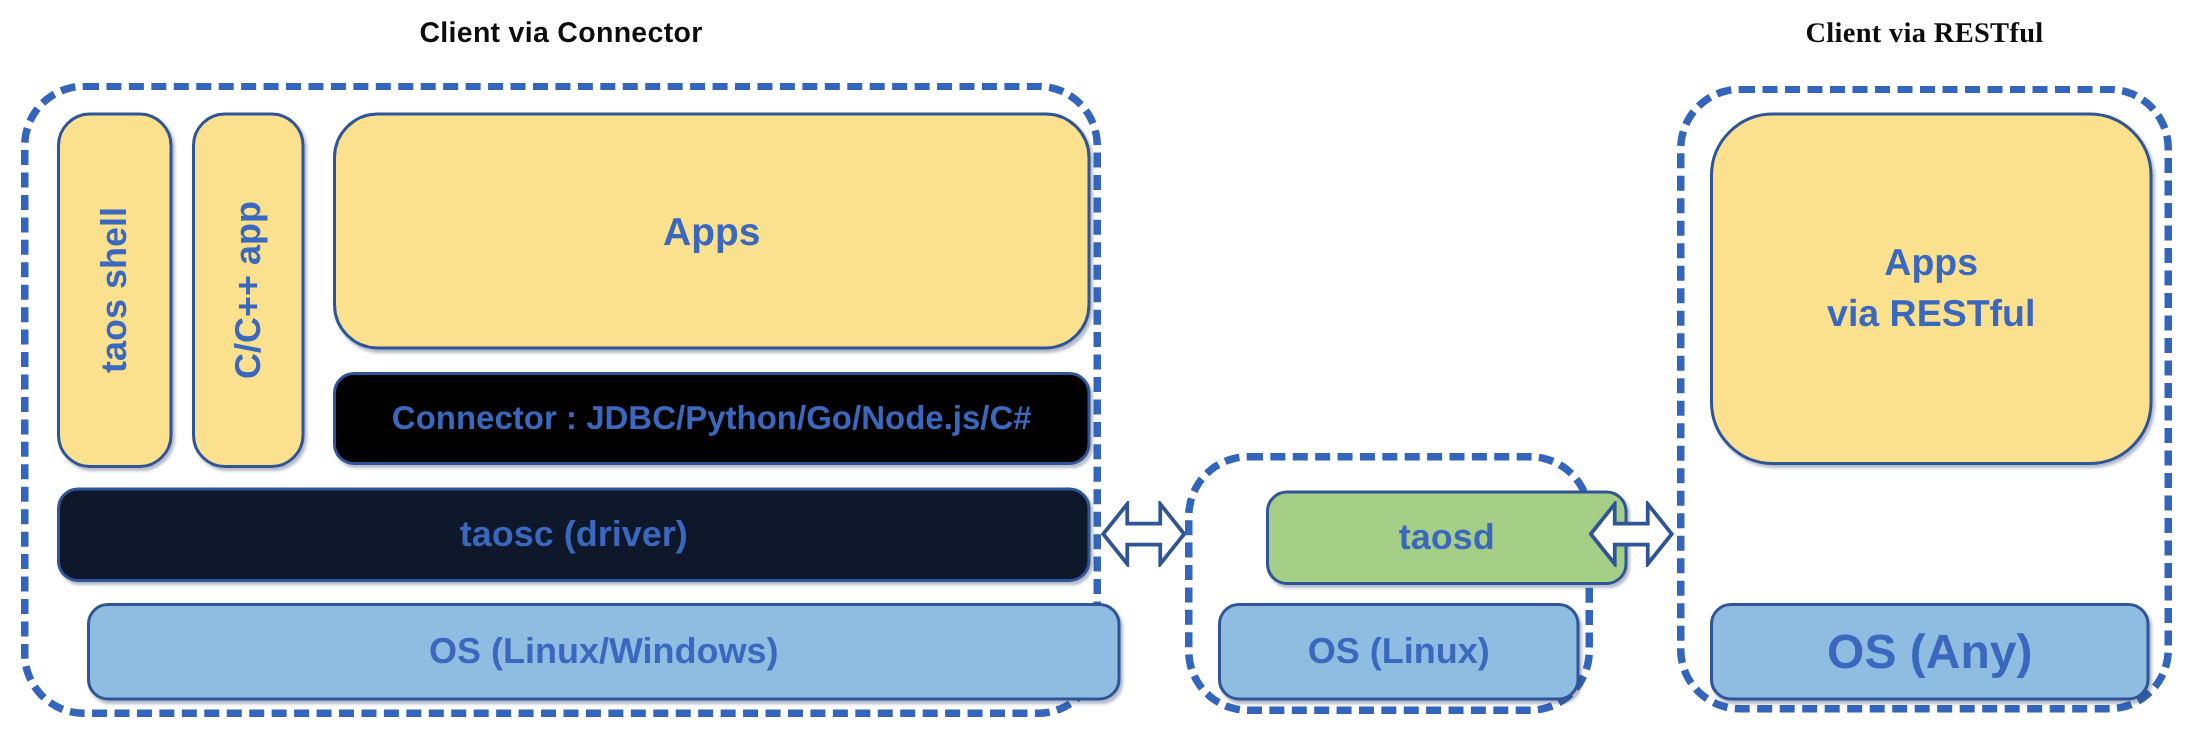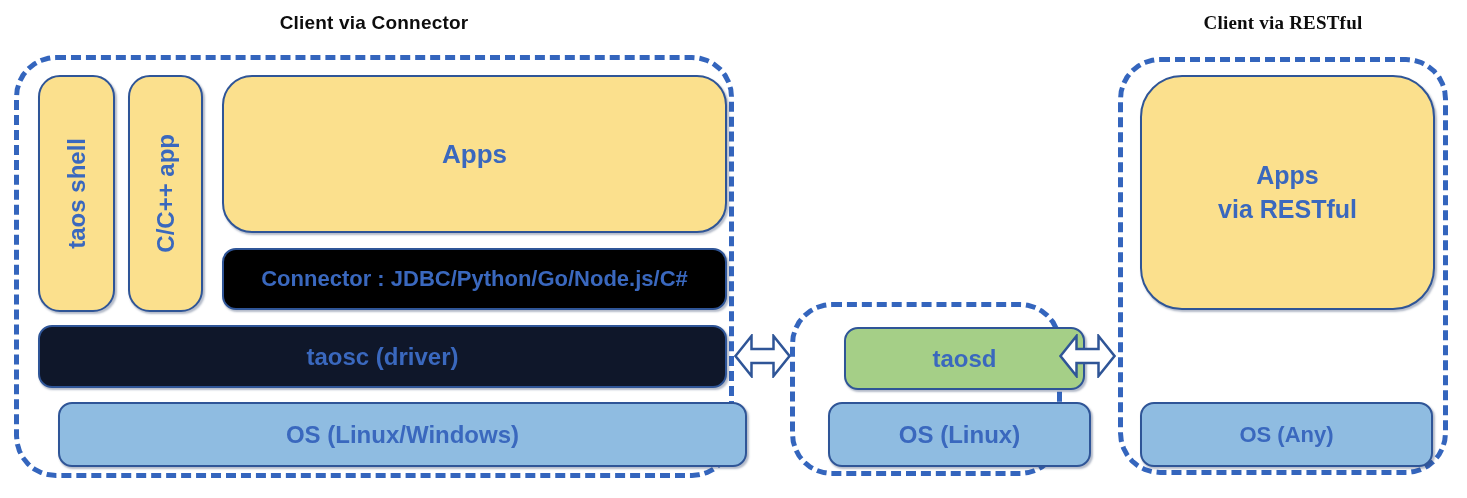--- a/index.html
+++ b/index.html
@@ -76,31 +76,31 @@
     left: 19px; top: 265px; width: 689px; height: 63px;
     border-radius: 14px; font-size: 24px;
   }
   #box-os-left {
     left: 19px; top: 342px; width: 689px; height: 65px;
     border-radius: 14px; font-size: 24px; margin-left: 20px;
   }
 
   
   #box-taosd     { left: 17px; top: 20px; width: 241px; height: 63px; border-radius: 14px; font-size: 24px; margin-left: 32px; }
-  #box-os-server { left: 33px; top: 95px; width: 263px; height: 65px; border-radius: 14px; font-size: 24px; }
+  #box-os-server { left: 17px; top: 95px; width: 241px; height: 65px; border-radius: 14px; font-size: 24px; }
 
   
   #box-apps-restful {
     left: 17px; top: 13px; width: 295px; height: 235px;
     border-radius: 42px; font-size: 25px;
     text-align: center; line-height: 1.35;
     white-space: pre-line;
   }
   #box-http-client { left: 17px; top: 265px; width: 293px; height: 63px; border-radius: 14px; font-size: 24px; }
-  #box-os-restful  { left: 17px; top: 340px; width: 293px; height: 65px; border-radius: 14px; font-size: 22px; }
+  #box-os-restful  { left: 17px; top: 340px; width: 293px; height: 65px; border-radius: 14px; font-size: 32px; }
 
   .arrow {
     position: absolute;
     width: 57px; height: 44px;
   }
   #arrow-left  { left: 734px;  top: 334px; }
   #arrow-right { left: 1059px; top: 334px; }
   .arrow svg { display: block; width: 100%; height: 100%; }
 </style>
 </head>

